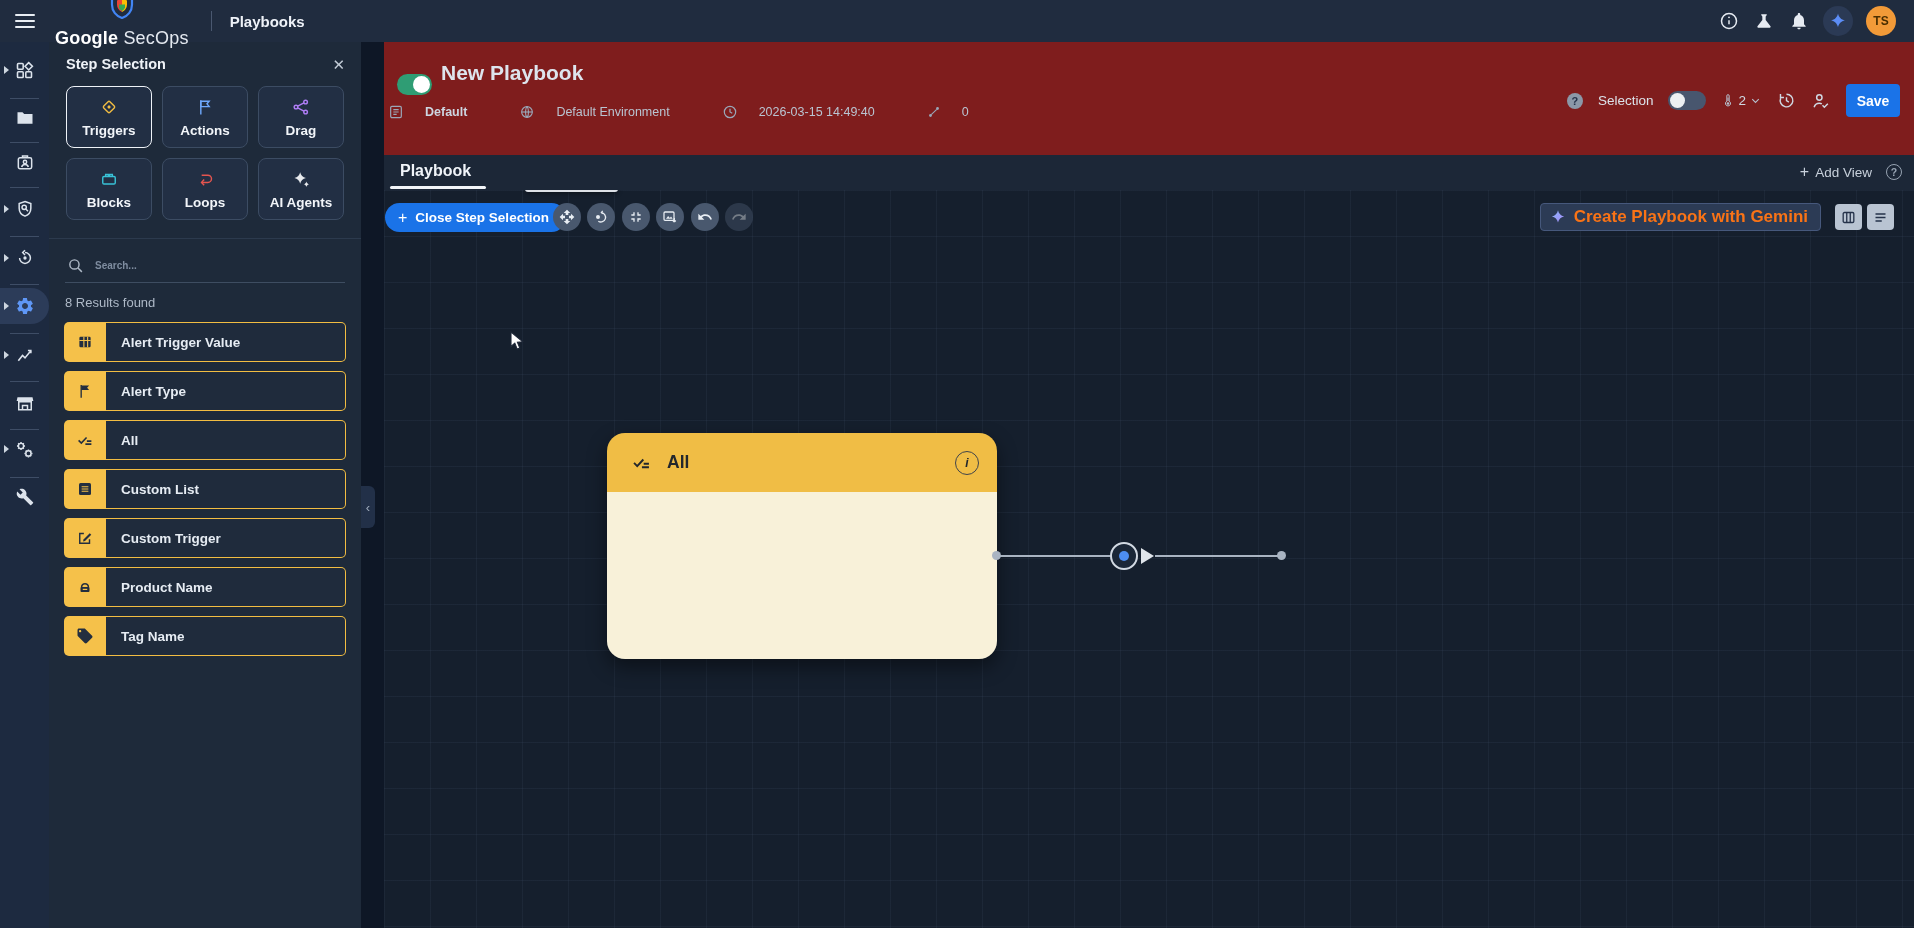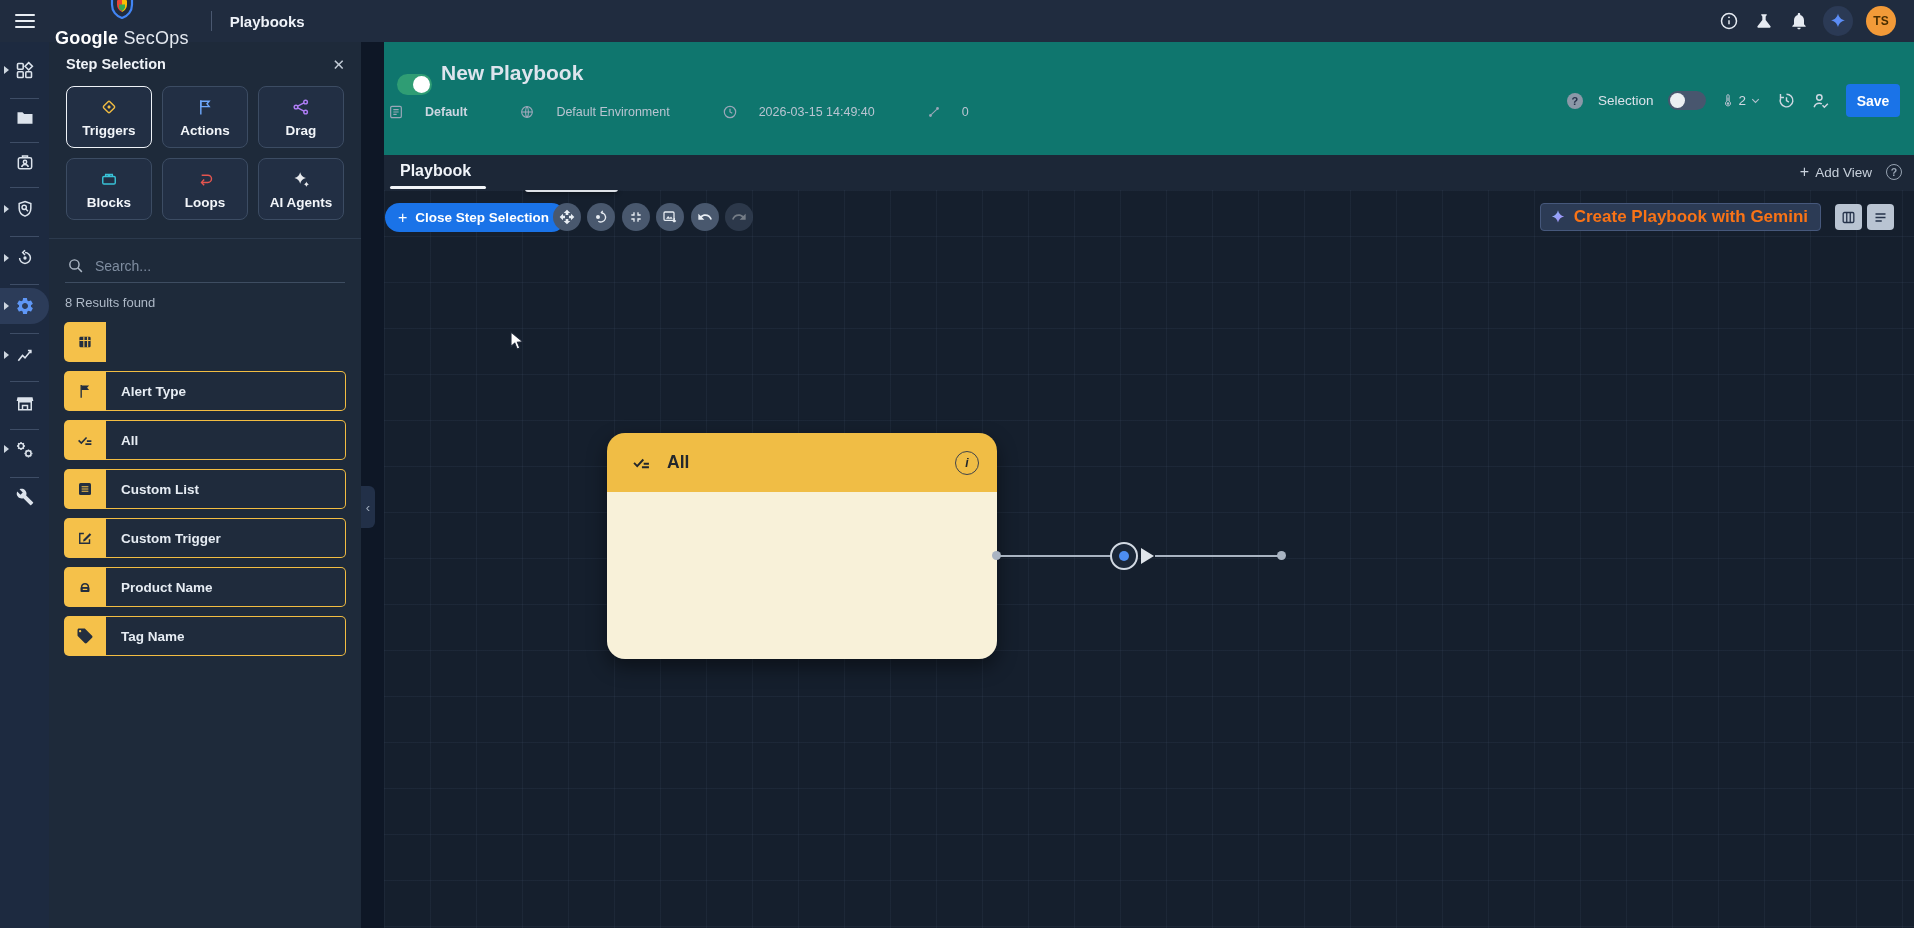--- a/index.html
+++ b/index.html
@@ -37,39 +37,39 @@
   .panel-head { display:flex; align-items:center; justify-content:space-between; padding:14px 16px 10px 17px; }
   .panel-title { font-size:14.5px; font-weight:700; color:#eef2f7; }
   .panel-close { color:#c2cbd6; font-size:15px; cursor:pointer; line-height:1; }
   .cat-grid { display:grid; grid-template-columns:repeat(3,1fr); gap:10px; padding:4px 17px 16px 17px; }
   .cat-btn { height:62px; background:#222f44; border:1px solid #3c4c63; border-radius:8px;
     display:flex; flex-direction:column; align-items:center; justify-content:center; gap:6px; cursor:pointer; }
   .cat-btn.selected { border:1.6px solid #eef2f7; }
   .cat-label { font-size:13.5px; font-weight:700; color:#f2f5f9; }
   .panel-divider { height:1px; background:#2c3a4d; margin:2px 0 0 0; }
   .search-row { display:flex; align-items:center; gap:11px; padding:18px 16px 8px 18px; }
-  .search-row input { flex:1; background:transparent; border:none; outline:none; color:#dfe6ee; font-size:14px;
-    font-family:"Liberation Sans", sans-serif; }
+  .search-row input { flex:1; background:transparent; border:none; outline:none; color:#dfe6ee; font-size:10px;
+    font-family:"Liberation Sans", sans-serif;font-weight:bold; }
   .search-row input::placeholder { color:#7f8da0; }
   .search-underline { height:1px; background:#3e4d61; margin:0 16px; }
   .results-count { font-size:13px; color:#aeb9c7; padding:12px 16px 10px 16px; }
   .result-list { display:flex; flex-direction:column; gap:9px; padding:2px 15px; }
   .result-item { display:flex; height:40px; cursor:grab; }
   .result-item .ric { width:42px; background:#f5c14a; border-radius:5px 0 0 5px;
     display:flex; align-items:center; justify-content:center; color:#232e3f; flex:none; }
   .result-item .rbody { flex:1; border:1px solid #f2bd42; border-left:none; border-radius:0 5px 5px 0;
     background:#1f2b3c; display:flex; align-items:center; padding-left:15px; }
   .result-item .rlabel { font-size:13.5px; font-weight:700; color:#e6ecf3; }
 
   #collapse-handle { position:absolute; left:361px; top:486px; width:14px; height:42px; background:#223048;
     border-radius:0 6px 6px 0; color:#9fabbb; display:flex; align-items:center; justify-content:center;
     font-size:13px; cursor:pointer; z-index:30; }
 
   
-  #header-band { position:absolute; left:384px; top:42px; width:1530px; height:127px; background:#0f766e; z-index:20; }
+  #header-band { position:absolute; left:384px; top:42px; width:1530px; height:127px; background:#7f1d1d; z-index:20; }
   .pb-toggle { position:absolute; left:13px; top:32px; width:35px; height:21px; border-radius:11px; background:#2f9d74; cursor:pointer; }
   .pb-toggle .knob { position:absolute; right:2px; top:2px; width:17px; height:17px; border-radius:50%; background:#fff; }
   .pb-title { position:absolute; left:57px; top:19px; font-size:21px; font-weight:700; color:#dde4ed; }
   .meta-row { position:absolute; left:4px; top:62px; display:flex; align-items:center; gap:21px; color:#9aa7b8; }
   .meta-row .mtxt { font-size:12.5px; color:#b9c4d1; }
   .meta-row .mtxt.strong { font-weight:700; color:#cdd6e1; }
   .meta-gap { width:10px; }
   .desc-box { position:absolute; left:444px; top:28px; width:695px; height:52px; border:1px solid #5c6a7d; border-radius:4px; background:rgba(255,255,255,.02); }
   .desc-box textarea { width:100%; height:100%; background:transparent; border:none; outline:none; resize:none;
     font-family:"Liberation Sans", sans-serif; font-size:12.5px; color:#dfe6ee; padding:8px 10px; }
@@ -351,20 +351,23 @@
   <div class="search-underline"></div>
   <div class="results-count">8 Results found</div>
   <div class="result-list">
     <div class="result-item">
       <div class="ric">
         <svg width="18" height="18" viewBox="0 0 24 24">
             <rect x="4.5" y="5" width="15" height="14" rx="1.6" fill="currentColor"></rect>
             <path d="M4.5 10h15M10.5 5v14M15.5 5v14" stroke="#f5c14a" stroke-width="1.5"></path>
           </svg>
       </div>
+      <div class="rbody">
+          <span class="rlabel">Alert Trigger Value</span>
+        </div>
     </div>
     <div class="result-item">
       <div class="ric">
         <svg width="18" height="18" viewBox="0 0 24 24" fill="currentColor">
             <path d="M6 21V4h1.8v17z"></path>
             <path d="M7 4.5h10.5l-2.7 3 2.7 3H7z"></path>
           </svg>
       </div>
       <div class="rbody">
           <span class="rlabel">Alert Type</span>

